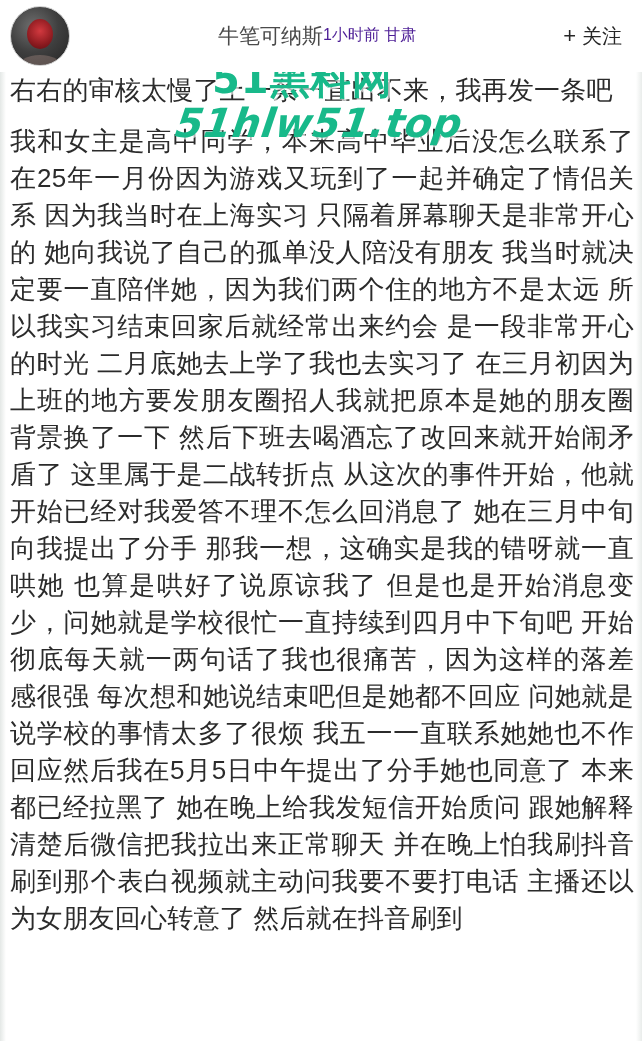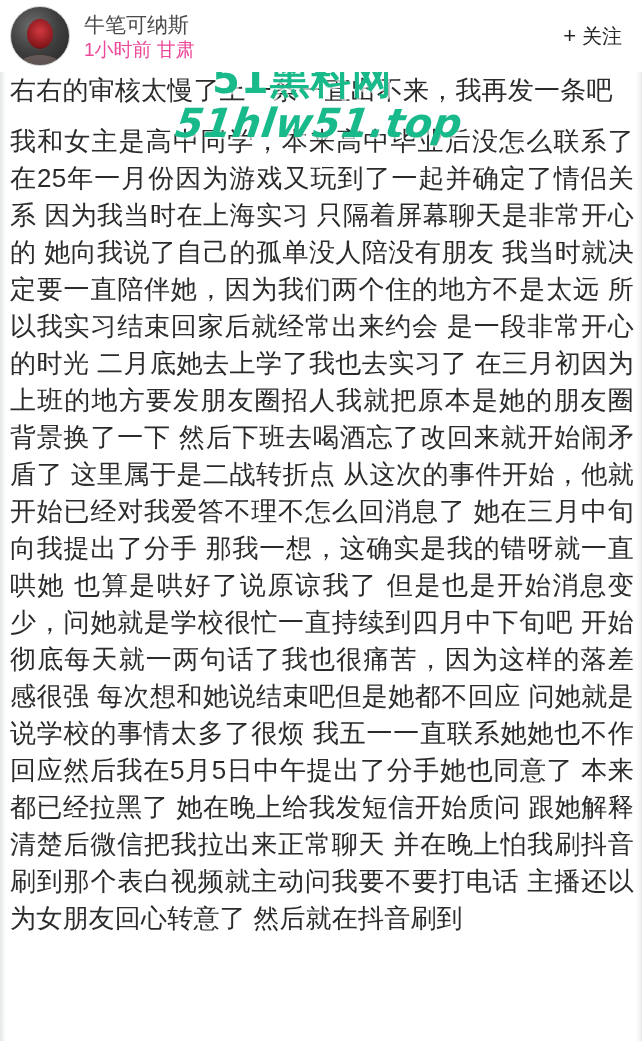--- a/index.html
+++ b/index.html
@@ -58,39 +58,39 @@
     position: absolute;
     left: 50%;
     bottom: -16px;
     width: 46px;
     height: 26px;
     margin-left: -23px;
     border-radius: 50% 50% 0 0;
     background: rgba(180,150,140,0.35);
   }
   .user-meta {
-    margin-left: 14px;
+    margin-left: 7px;
     display: flex;
-    flex-direction: column;
+    flex-direction: row;
     justify-content: center;
     flex: 1 1 auto;
     min-width: 0;
   }
   .user-name {
     font-size: 21px;
     color: #4a4a4a;
     line-height: 26px;
     font-weight: 400;
     white-space: nowrap;
     overflow: hidden;
     text-overflow: ellipsis;
   }
   .user-sub {
-    font-size: 19px;
-    color: #ec4899;
+    font-size: 16px;
+    color: #4c1d95;
     line-height: 20px;
     margin-top: 2px;
     white-space: nowrap;
   }
   .follow-btn {
     flex: 0 0 auto;
     display: flex;
     align-items: center;
     gap: 6px;
     background: transparent;

